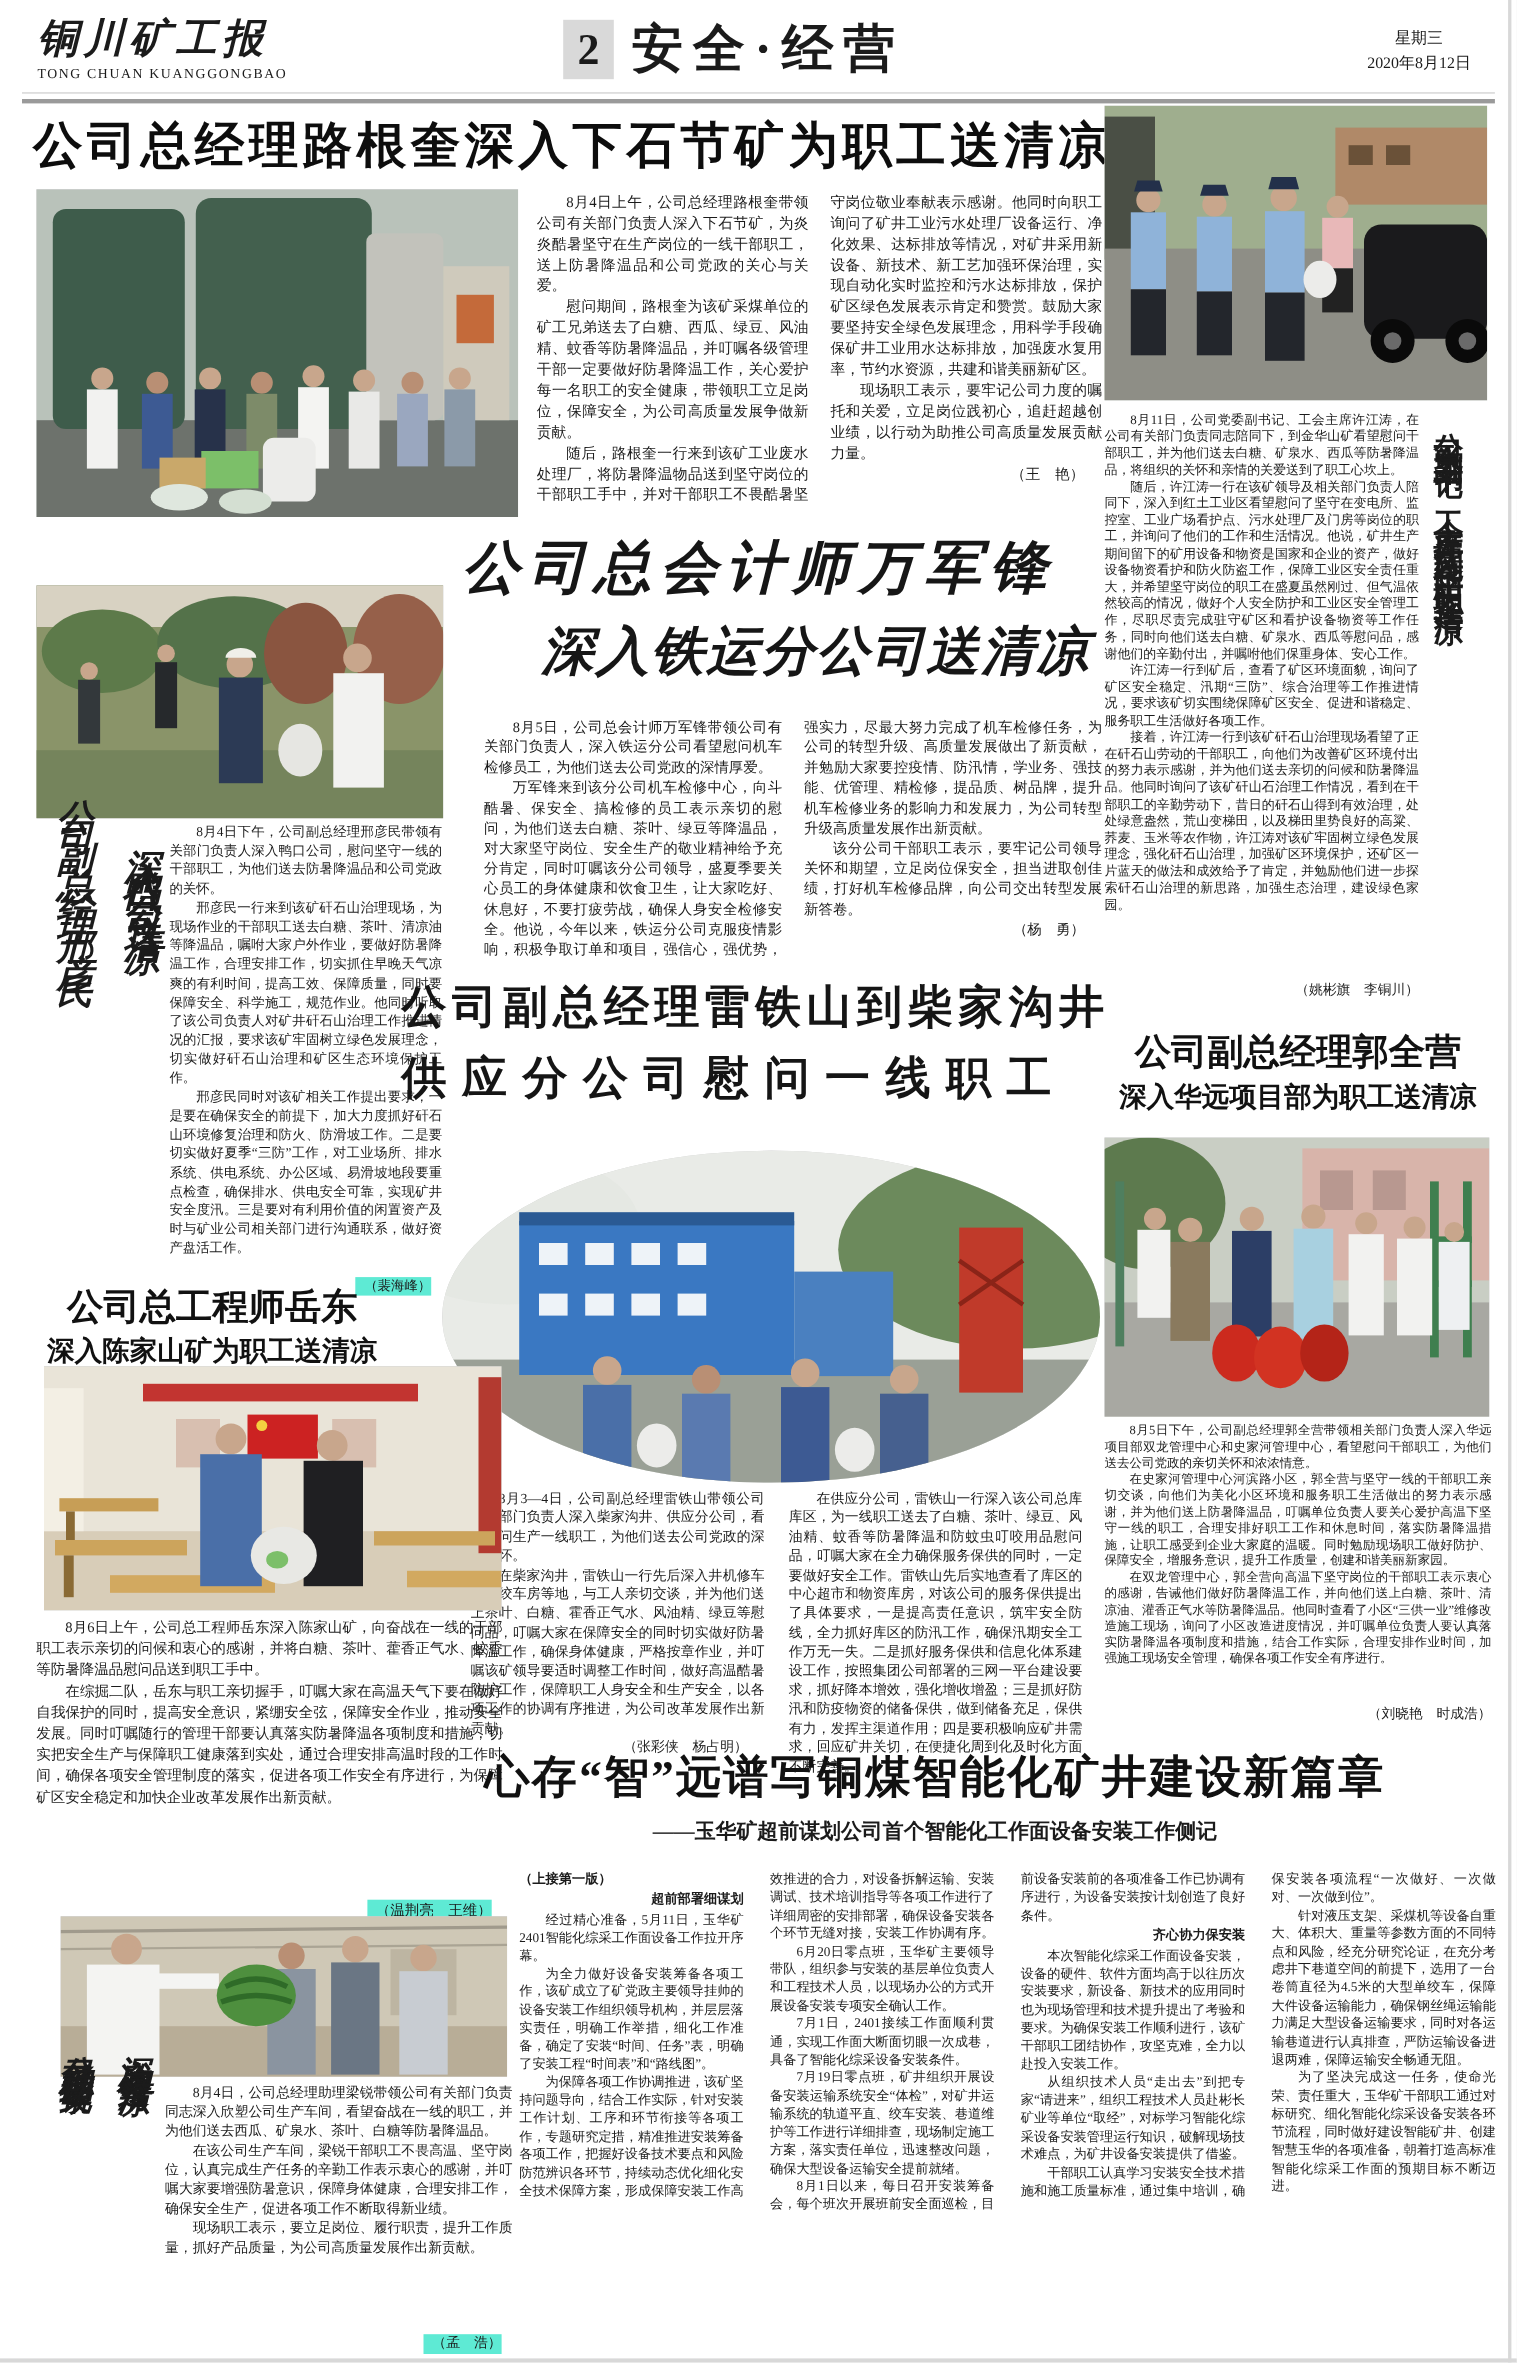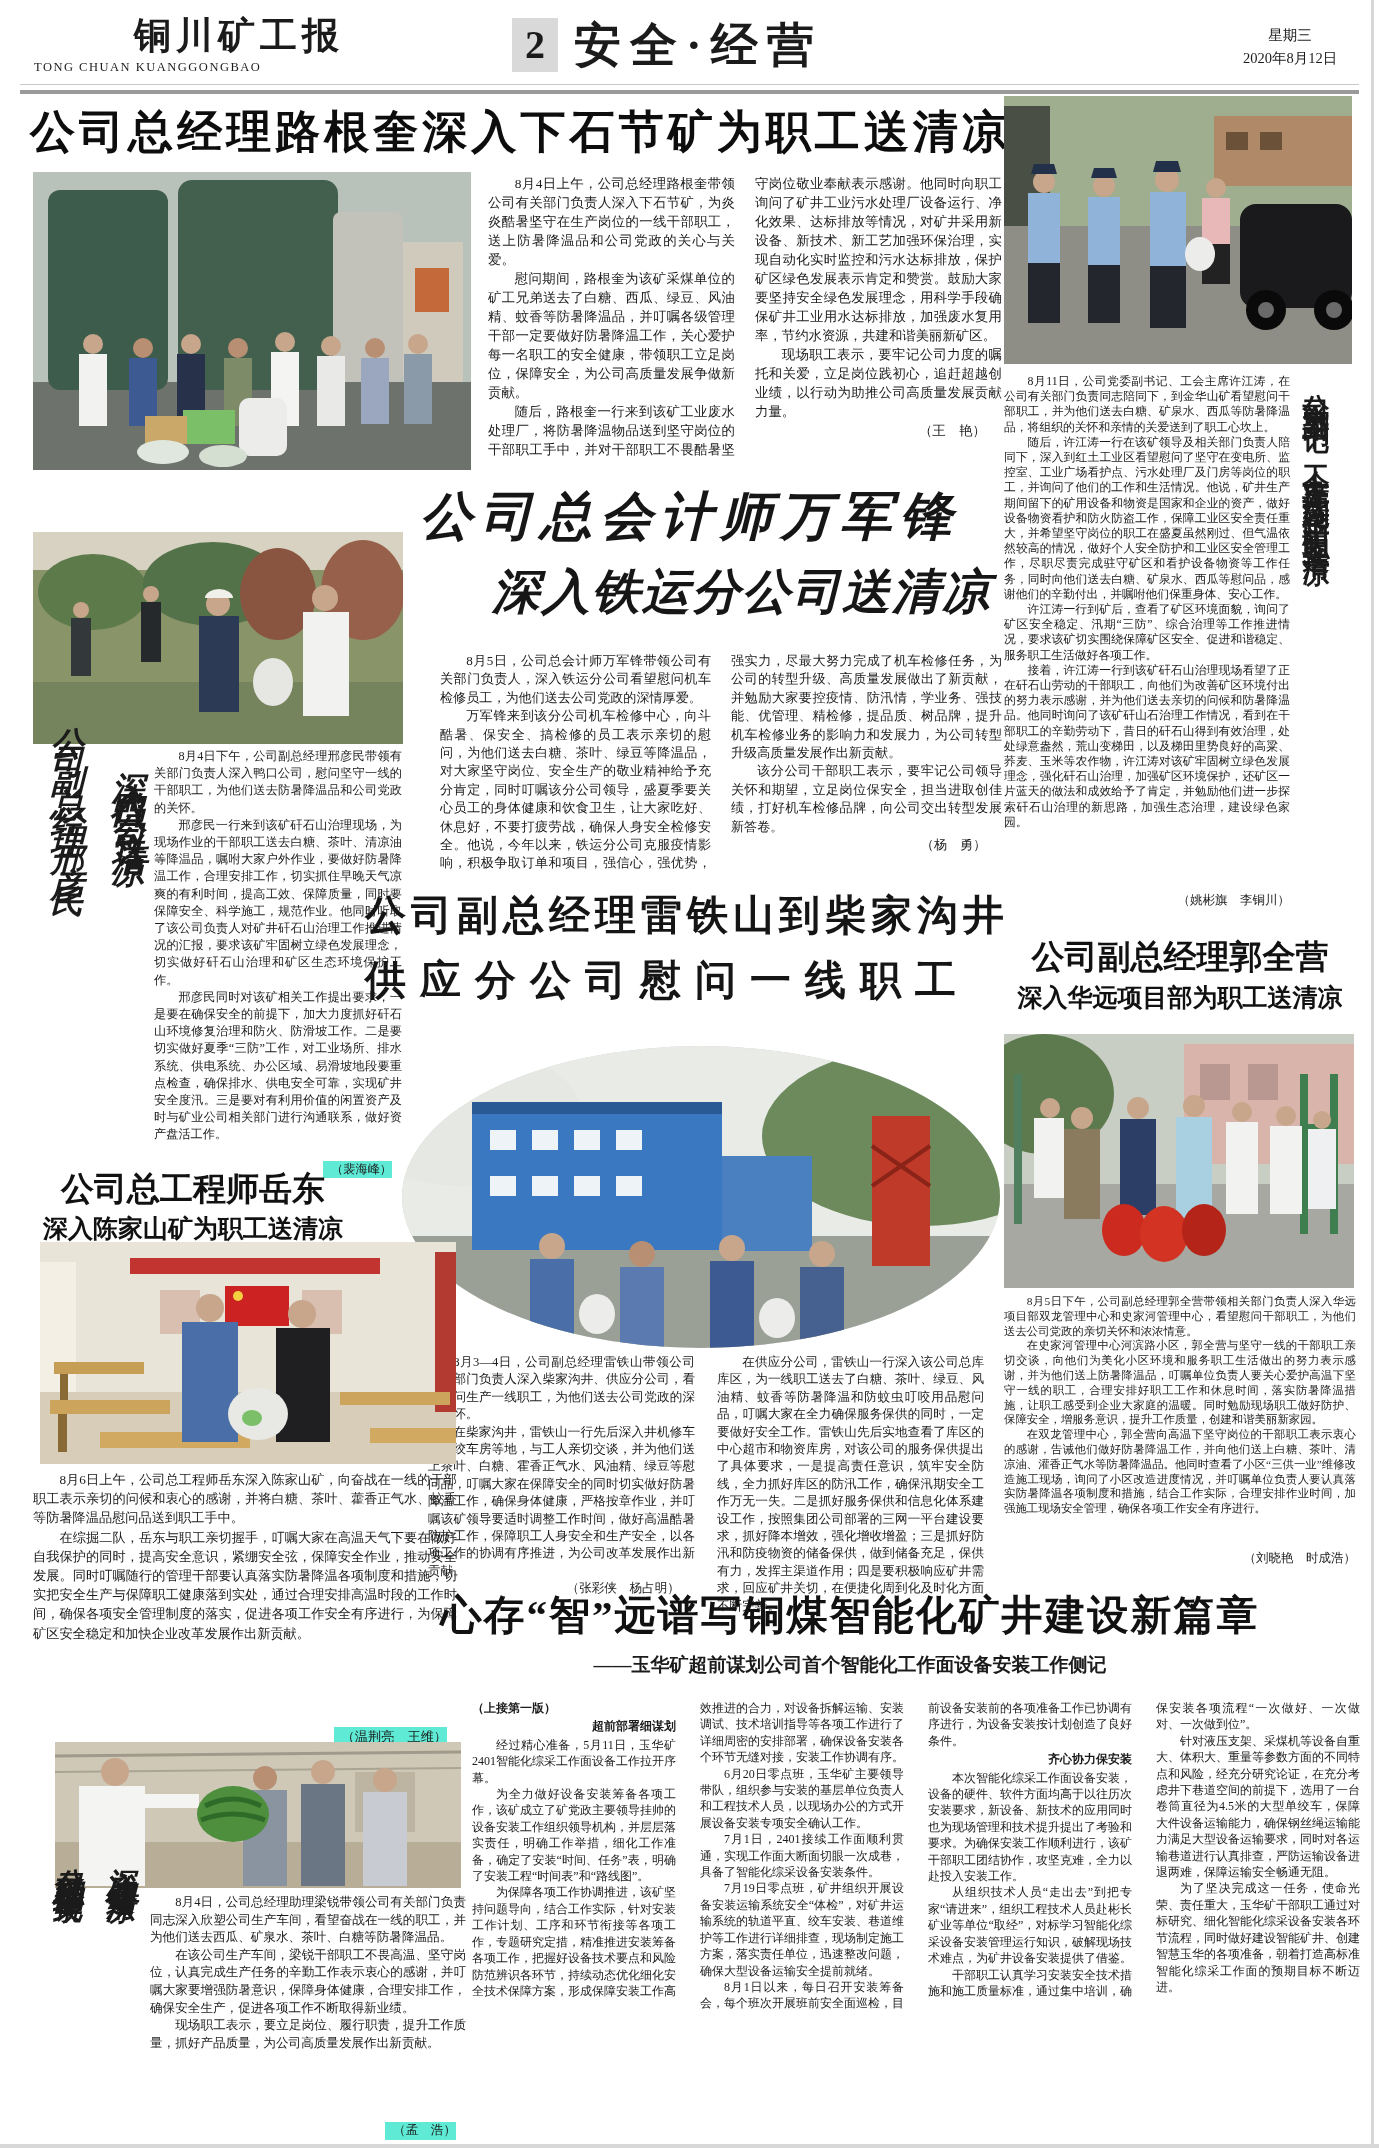--- a/index.html
+++ b/index.html
@@ -1,20 +1,20 @@
 <!DOCTYPE html>
 <html><head>
 <meta charset="utf-8">
 <style>
   html,body{margin:0;padding:0;background:#e9e9e9;}
   .page{position:relative;width:1379px;height:2148px;margin:0 auto;background:#ffffff;
         font-family:"Liberation Serif","DejaVu Serif",serif;color:#1b1b1b;overflow:hidden;}
   .abs{position:absolute;}
   
-  .paper-name{font-size:37px;font-weight:700;letter-spacing:5px;line-height:1.1;text-align:right;}
+  .paper-name{font-size:37px;font-weight:700;font-style:italic;letter-spacing:5px;line-height:1.1;}
   .paper-pinyin{font-size:12.5px;letter-spacing:1.5px;margin-top:3px;}
   .pagenum-box{width:46px;height:54px;background:#d9d9d9;text-align:center;line-height:54px;
                font-size:40px;font-weight:700;}
   .section-title{font-size:47px;font-weight:900;letter-spacing:9px;line-height:58px;white-space:nowrap;}
   .dateblock{font-size:14.5px;text-align:center;line-height:1.6;}
   .rule-thin{background:#c8c8c8;}
   .rule-thick{background:#9a9a9a;}
   
   .hl-main{font-family:"DejaVu Sans","Liberation Sans",sans-serif;font-weight:900;font-size:45px;
            line-height:60px;letter-spacing:1px;text-align:justify;text-align-last:justify;color:#0d0d0d;}

